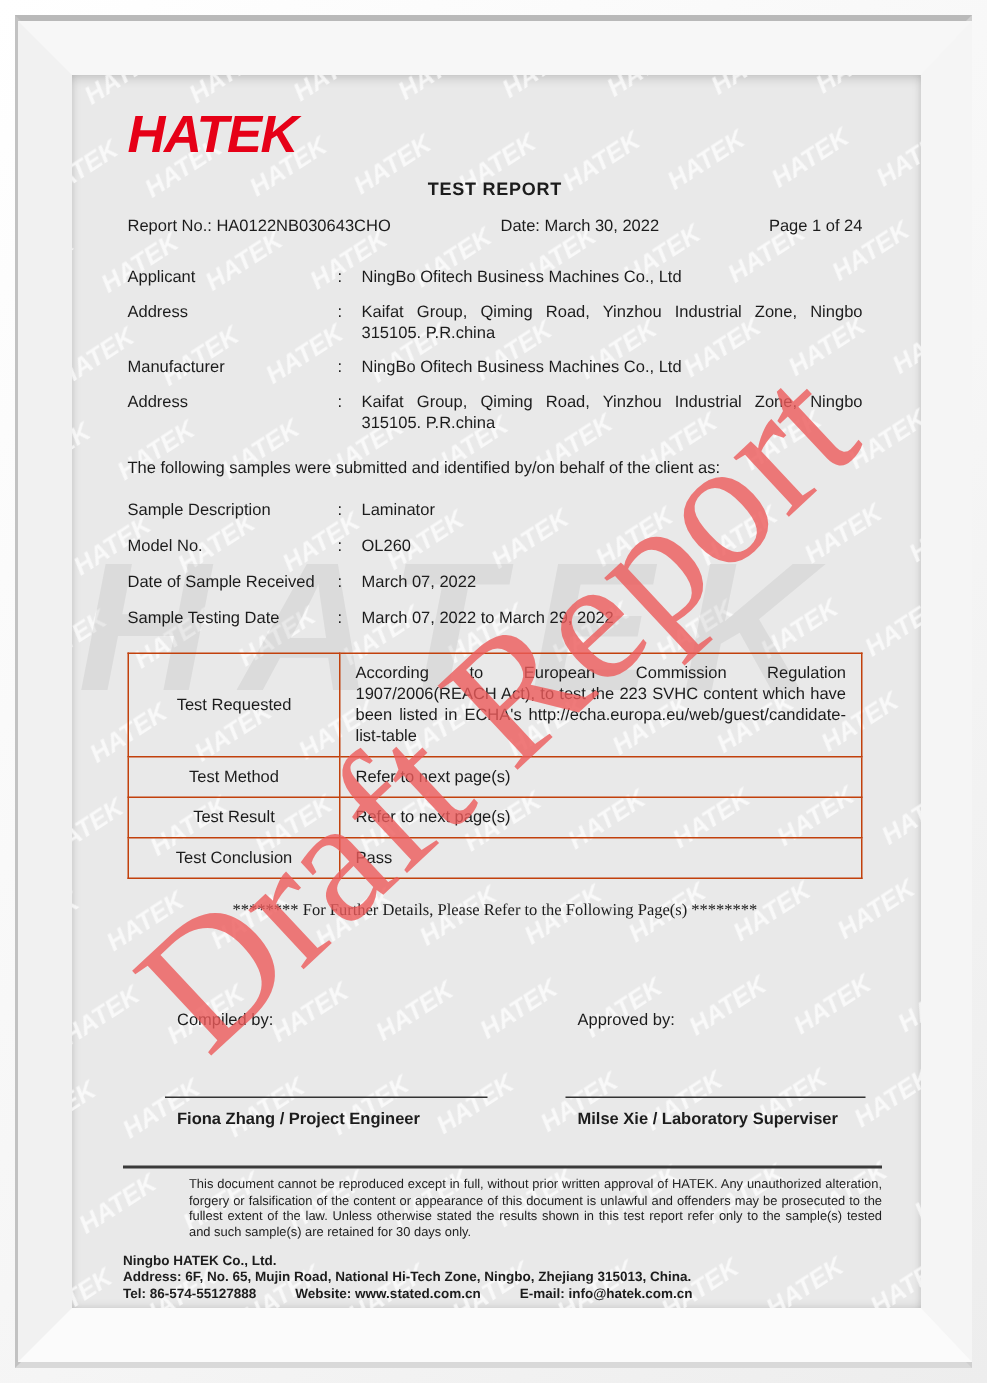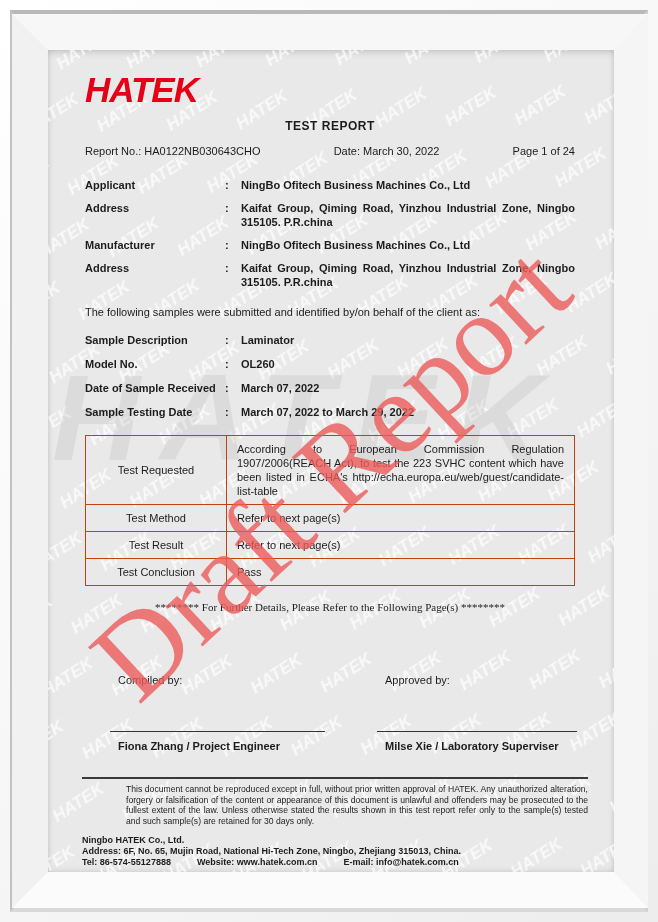--- a/index.html
+++ b/index.html
@@ -28,21 +28,21 @@
             font-size:122px;letter-spacing:20px;color:#9f9f9f;opacity:.18;white-space:nowrap;}
 
   .doc-content{position:absolute;inset:0;padding:20px 39px 0 37px;font-size:11px;line-height:14px;}
 
   .logo{font-size:35px;line-height:36px;font-weight:bold;font-style:italic;
         letter-spacing:-1px;color:#e60017;margin-top:2px;}
   .title{text-align:center;font-size:12px;font-weight:bold;letter-spacing:.5px;margin-top:11px;}
   .meta-row{display:flex;justify-content:space-between;margin-top:11px;}
 
   .info-block{margin-top:20px;}
-  .row{display:flex;margin-bottom:9px;font-weight:bold;}
+  .row{display:flex;margin-bottom:9px;}
   .row .lbl{width:140px;flex:none;}
   .row .col{width:16px;flex:none;}
   .row .val{flex:1;text-align:justify;}
   .samples-intro{margin:16px 0 14px;}
   .sample-block .row{margin-bottom:10px;}
 
   table.test-table{width:100%;border-collapse:collapse;margin-top:16px;font-size:11px;line-height:14px;}
   table.test-table td{border:1px solid #c2410c;vertical-align:middle;}
   td.tlabel{width:124px;padding:6px 8px;text-align:center;}
   td.tvalue{padding:6px 10px;}
@@ -190,21 +190,21 @@
   </div>
 
   <div class="doc-footer">
     <div class="footer-rule"></div>
     <div class="disclaimer">This document cannot be reproduced except in full, without prior written approval of HATEK. Any unauthorized alteration, forgery or falsification of the content or appearance of this document is unlawful and offenders may be prosecuted to the fullest extent of the law. Unless otherwise stated the results shown in this test report refer only to the sample(s) tested and such sample(s) are retained for 30 days only.</div>
     <div class="company-block">
       <div>Ningbo HATEK Co., Ltd.</div>
       <div>Address: 6F, No. 65, Mujin Road, National Hi-Tech Zone, Ningbo, Zhejiang 315013, China.</div>
       <div class="contact-line">
         <span class="c1">Tel: 86-574-55127888</span>
-        <span class="c2">Website: www.hatek.com.cn</span>
+        <span class="c2">Website: www.stated.com.cn</span>
         <span class="c3">E-mail: info@hatek.com.cn</span>
       </div>
     </div>
   </div>
 
   <div class="draft-wm" style="color: rgba(236, 90, 90, 0.8);">Draft Report</div>
 
 </div>
 
 </body></html>

